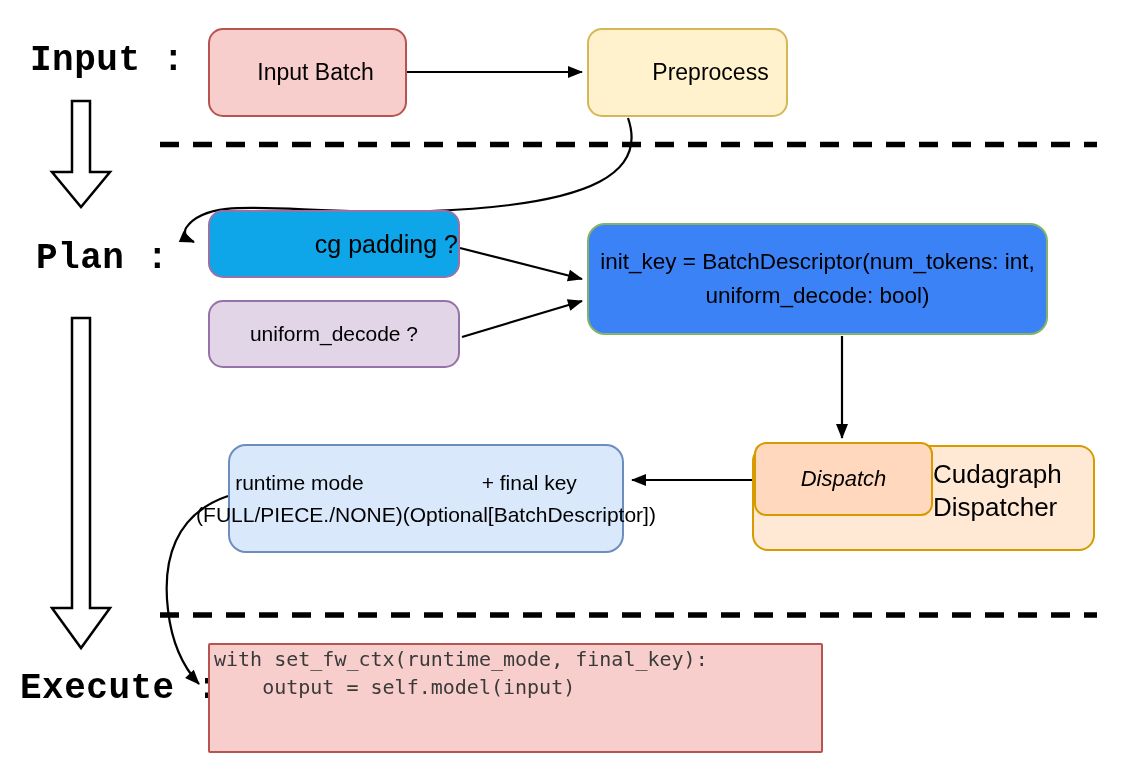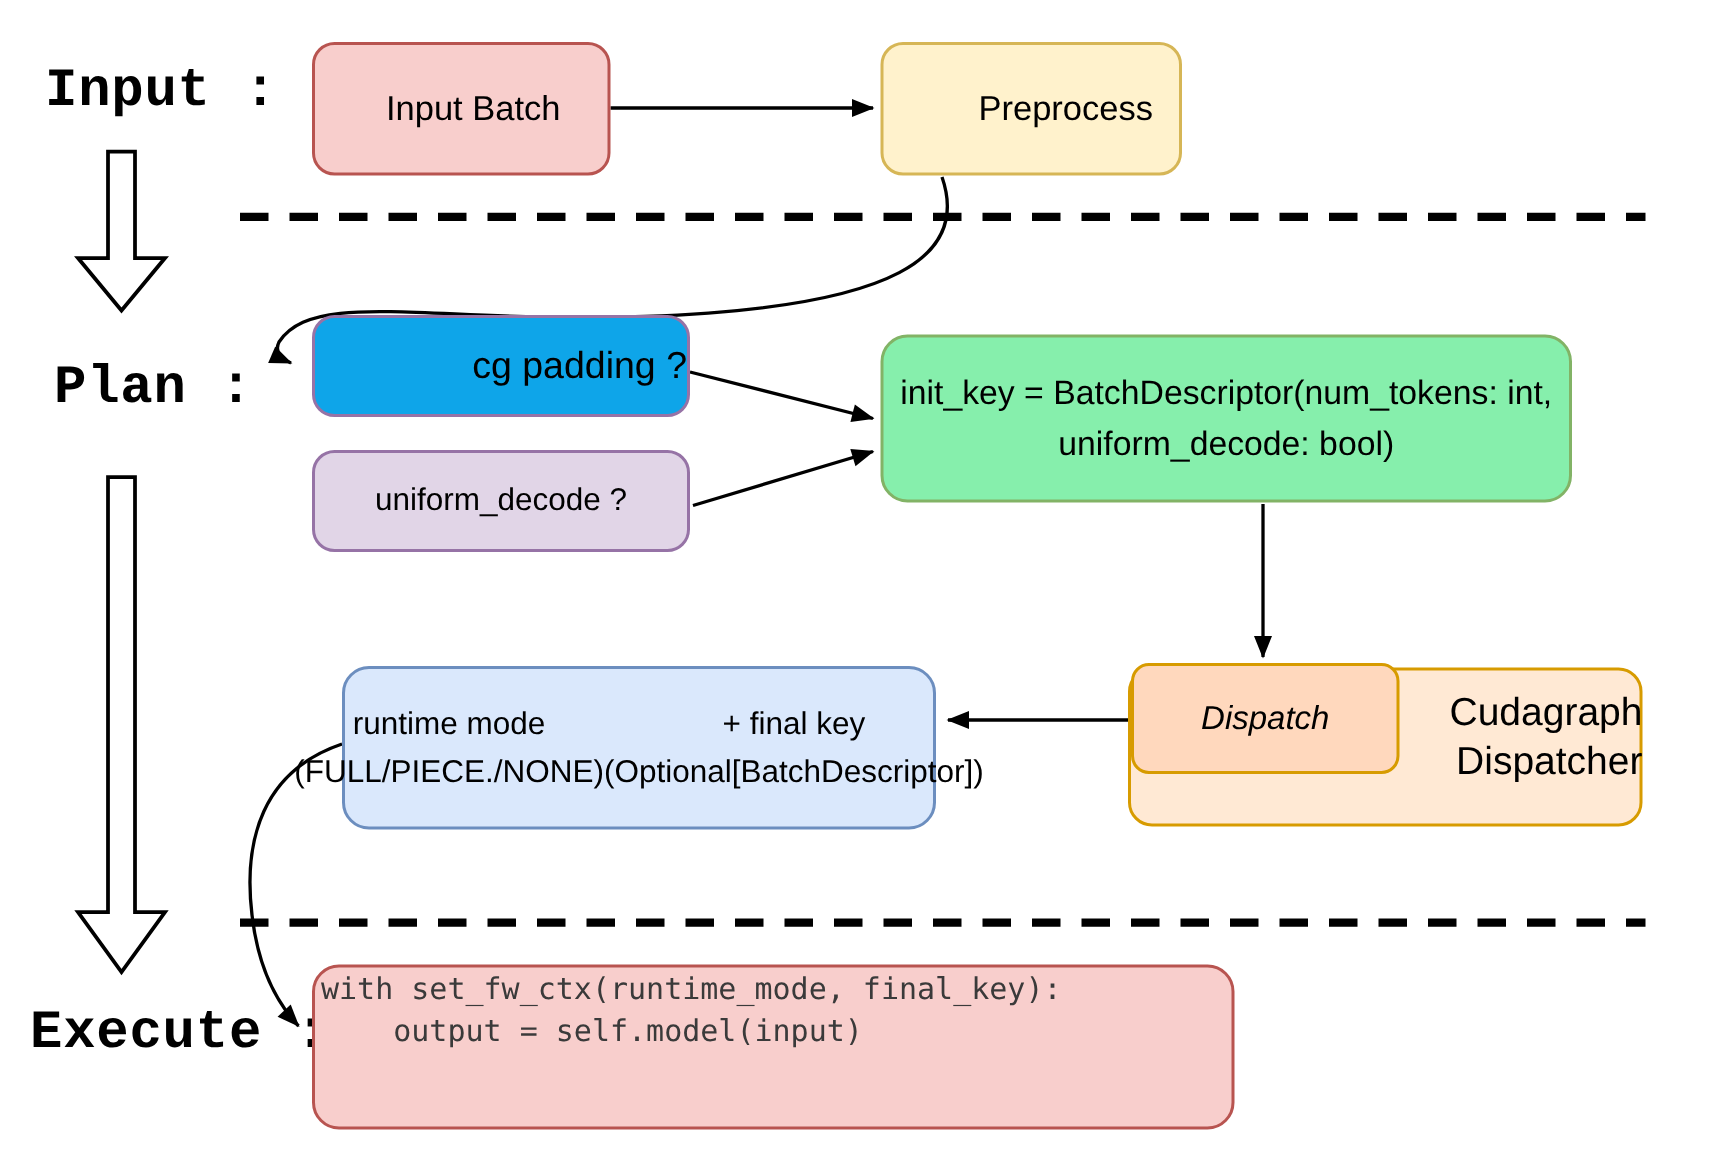--- a/index.html
+++ b/index.html
@@ -17,25 +17,25 @@
   .phase-label{
     position:absolute;z-index:2;font-weight:bold;font-size:36px;letter-spacing:0.5px;font-family:Liberation Mono, monospace;
   }
   .node.big{border-radius:18px;}
   #node-input-batch{left:208px;top:28px;width:199px;height:89px;font-size:23px;}
   #node-preprocess{left:587px;top:28px;width:201px;height:89px;font-size:23px;padding-left:46px;}
   #node-cg-padding{left:208px;top:210px;width:252px;height:68px;font-size:25px;}
   #node-uniform-decode{left:208px;top:300px;width:252px;height:68px;font-size:21px;}
   #node-init-key{left:587px;top:223px;width:461px;height:112px;font-size:22.5px;flex-direction:column;line-height:34px;}
   #node-cudagraph-outer{left:752px;top:445px;width:343px;height:106px;border-radius:16px;}
-  #cudagraph-label{position:absolute;z-index:3;left:933px;top:458px;width:162px;text-align:right;font-size:26px;line-height:33px;}
+  #cudagraph-label{position:absolute;z-index:3;left:933px;top:458px;width:162px;text-align:left;font-size:26px;line-height:33px;}
   #node-dispatch{left:754px;top:442px;width:179px;height:74px;font-size:22px;border-radius:12px;z-index:3;font-style:italic;}
   #node-runtime-mode{left:228px;top:444px;width:396px;height:109px;font-size:21px;flex-direction:row;line-height:32px;}
   #node-execute-code{
-    left:208px;top:643px;width:615px;height:110px;border-radius:18px;
+    left:208px;top:643px;width:615px;height:110px;border-radius:2px;
     font-family:"DejaVu Sans Mono",monospace;font-size:20px;line-height:28px;
     justify-content:flex-start;text-align:left;color:#3a3a3a;
     flex-direction:column;align-items:flex-start;padding-left:4px;
   }
   .code-line{white-space:pre;}
   #phase-input-label{left:30px;top:40px;}
   #phase-plan-label{left:36px;top:238px;}
   #phase-execute-label{left:20px;top:668px;}
 </style>
 </head>
@@ -76,21 +76,21 @@
 </div>
 
 <div class="node" id="node-cg-padding" style="background-color: #0ea5e9; border-color: rgb(150, 115, 166); justify-content: flex-end;">
   <span>cg padding ?</span>
 </div>
 
 <div class="node" id="node-uniform-decode" style="background-color: rgb(225, 213, 231); border-color: rgb(150, 115, 166);">
   <span>uniform_decode ?</span>
 </div>
 
-<div class="node big" id="node-init-key" style="background-color: #86efac; border-color: rgb(130, 179, 102);">
+<div class="node big" id="node-init-key" style="background-color: #3b82f6; border-color: rgb(130, 179, 102);">
   <span>init_key = BatchDescriptor(num_tokens: int,</span>
   <span>uniform_decode: bool)</span>
 </div>
 
 <div class="node" id="node-cudagraph-outer" style="background-color: rgb(255, 233, 212); border-color: rgb(215, 155, 0);">
 </div>
 <div id="cudagraph-label">
   <div>Cudagraph</div>
   <div>Dispatcher</div>
 </div>

